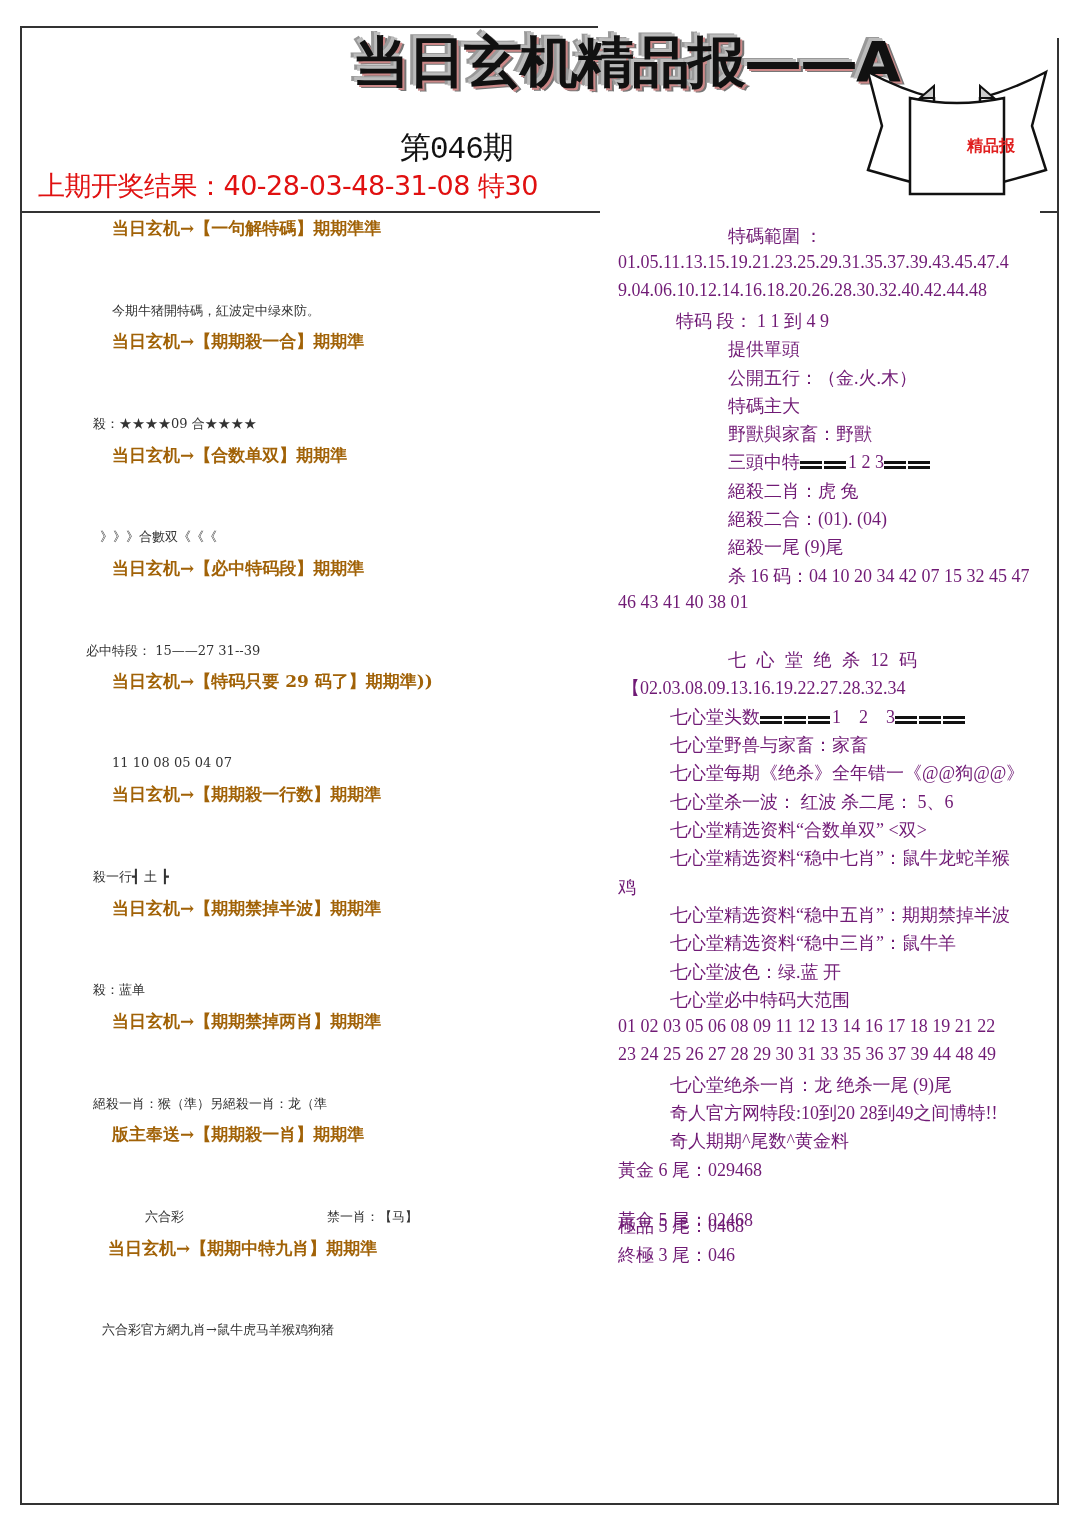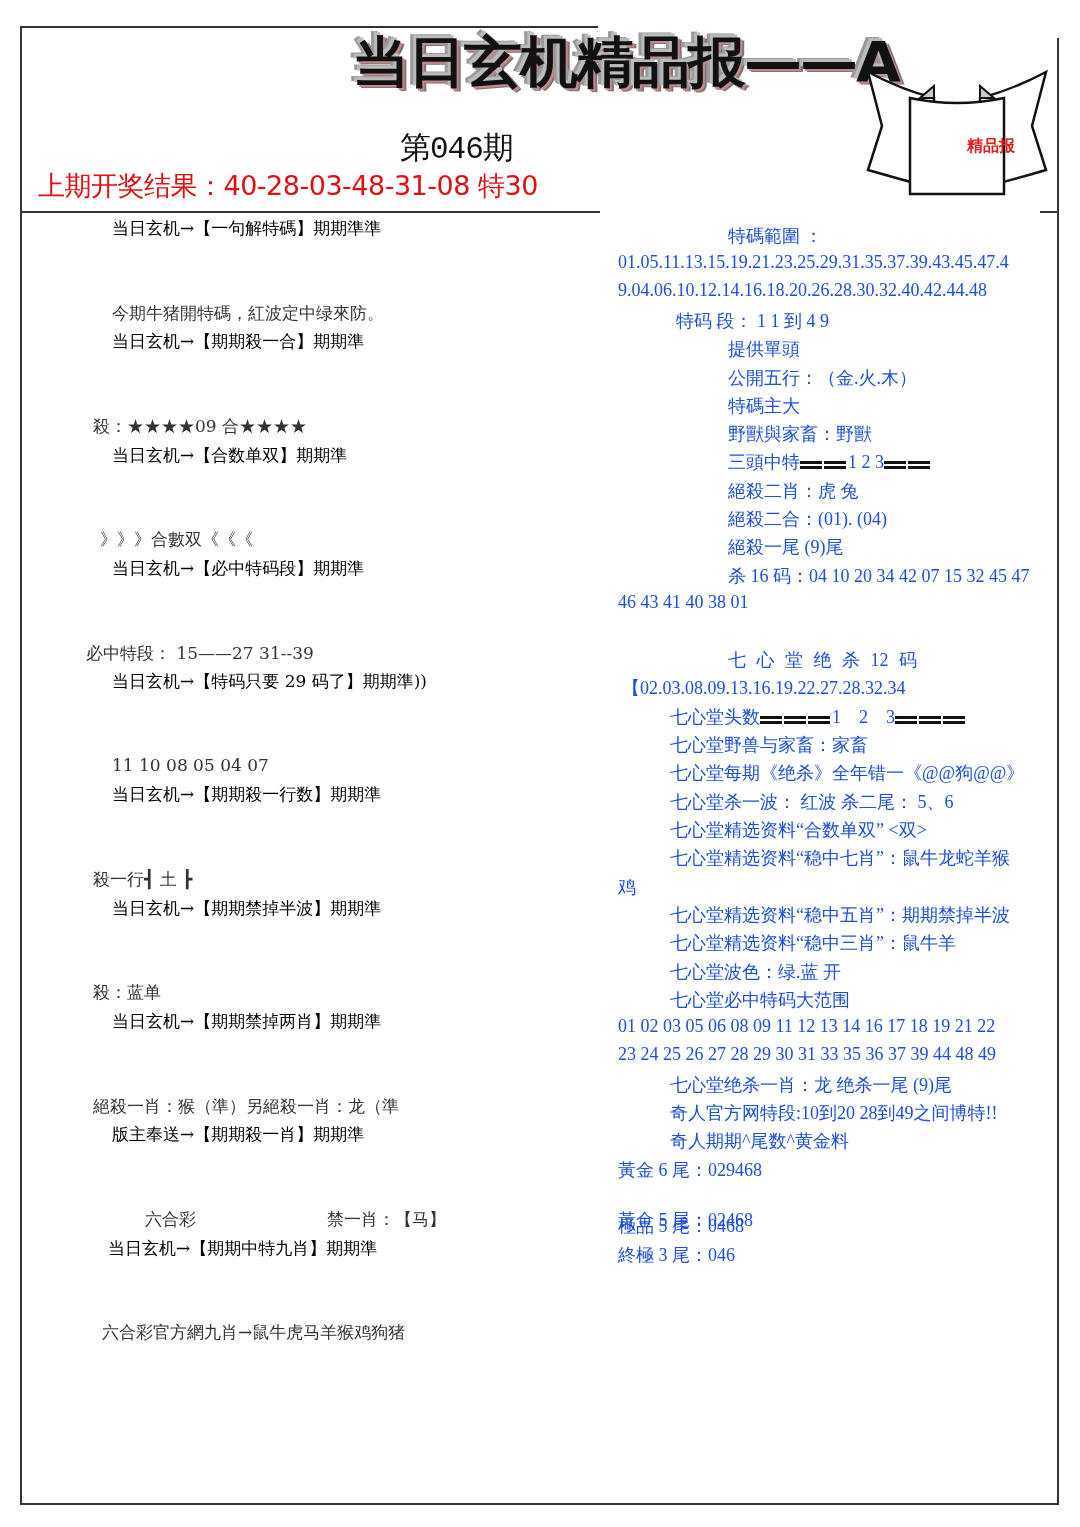--- a/index.html
+++ b/index.html
@@ -24,25 +24,25 @@
     font-size: 31px; color: #111; letter-spacing: -1px; }
   .last-result { position: absolute; left: 38px; top: 168px; font-family: "DejaVu Sans", sans-serif;
     font-size: 27px; color: #e01010; letter-spacing: -0.5px; white-space: nowrap; text-align: right; }
 
   
   .badge { position: absolute; left: 862px; top: 62px; width: 190px; height: 140px; }
   .badge-label { position: absolute; left: 933px; top: 136px; font-family: "DejaVu Sans", sans-serif;
     font-weight: bold; font-size: 16px; color: #e02020; margin-left: 34px; }
 
   
-  .line { position: absolute; white-space: nowrap; font-size: 17px; color: #333; }
-  .bold { font-weight: normal; color: #000000; }
+  .line { position: absolute; white-space: nowrap; font-size: 13px; color: #333; }
+  .bold { font-weight: bold; color: #a16207; }
   .left .line { font-family: "DejaVu Serif", serif; }
   .head { font-family: "DejaVu Sans", sans-serif; font-size: 17px; }
-  .right .line { font-family: "Liberation Serif", serif; font-size: 18px; color: #1d4ed8; }
+  .right .line { font-family: "Liberation Serif", serif; font-size: 18px; color: #701a75; }
   .bars { display: inline-block; vertical-align: middle; }
   .bars i { display: inline-block; width: 22px; height: 8px; margin-right: 2px; position: relative;
             border-top: 3px solid #111; border-bottom: 3px solid #111; box-sizing: border-box; }
 </style>
 </head>
 <body>
 
 <div class="frame-top"></div>
 <div class="frame-left"></div>
 <div class="frame-right"></div>

